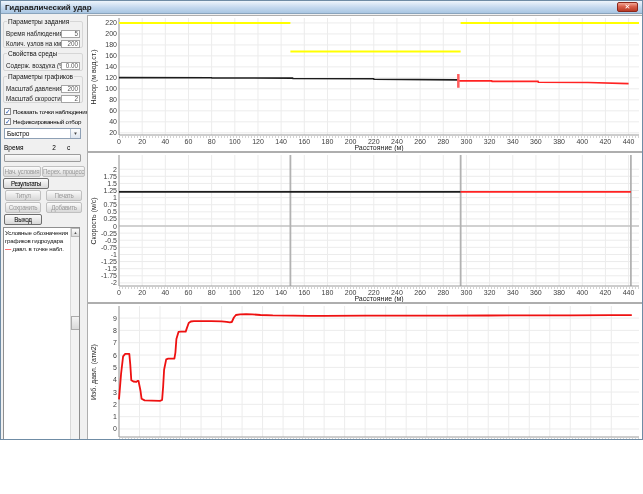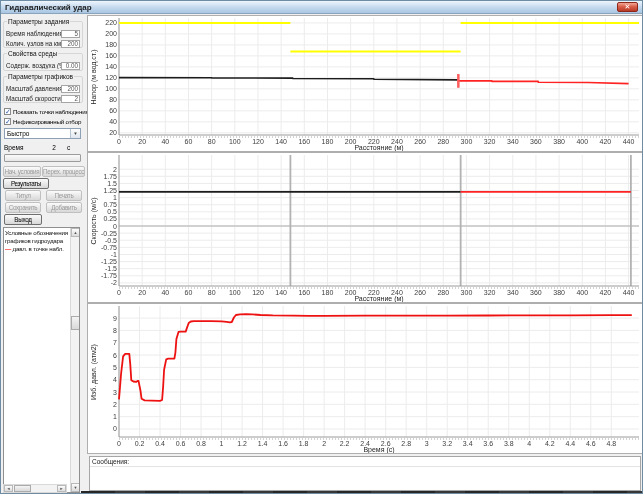--- a/index.html
+++ b/index.html
@@ -1,16 +1,16 @@
 <!DOCTYPE html>
 <html><head>
 <meta charset="utf-8">
 <style>
   html,body{margin:0;padding:0;background:#fff;}
-  .window{position:relative;width:643px;height:494px;box-sizing:border-box;
+  .window{position:relative;width:643px;height:440px;box-sizing:border-box;
     font-family:"Liberation Sans",sans-serif;background:#f0f0f0;
     border:1px solid #6f8ca5;overflow:hidden;}
   
   .titlebar{position:absolute;left:0;top:0;right:0;height:13px;
     background:linear-gradient(#eef5fc,#c3d8ee 55%,#a9c6e2);
     border-bottom:1px solid #8aa4bc;display:flex;align-items:center;padding:0 4px;box-sizing:border-box;}
   .titlebar .title{flex:1;font-size:8px;font-weight:bold;color:#1c1c1c;line-height:11px;white-space:nowrap;}
   .close-btn{width:21px;height:10px;border:1px solid #8c271a;border-radius:2px;
     background:linear-gradient(#f2a795,#d9604b 45%,#b83a25);color:#fff;
     font-size:7px;line-height:8px;text-align:center;box-sizing:border-box;cursor:pointer;}

